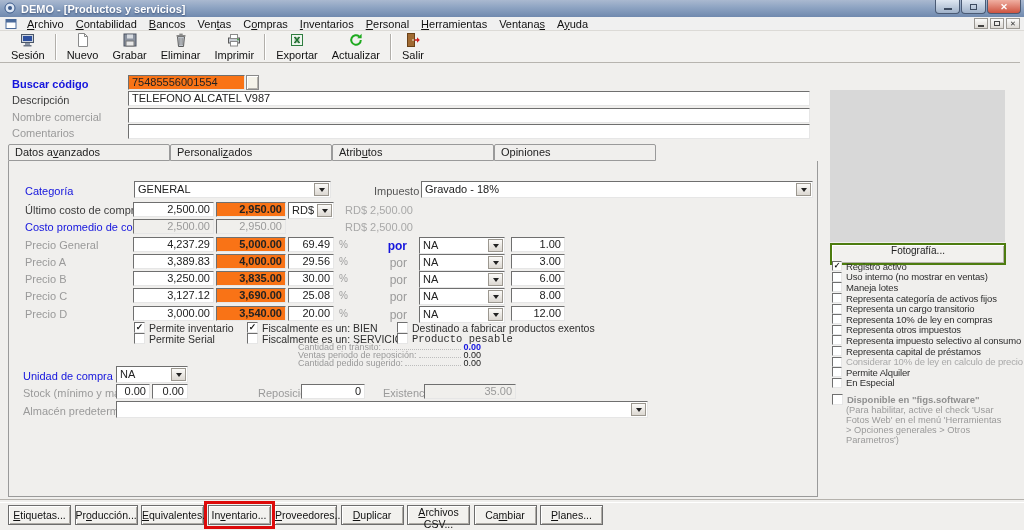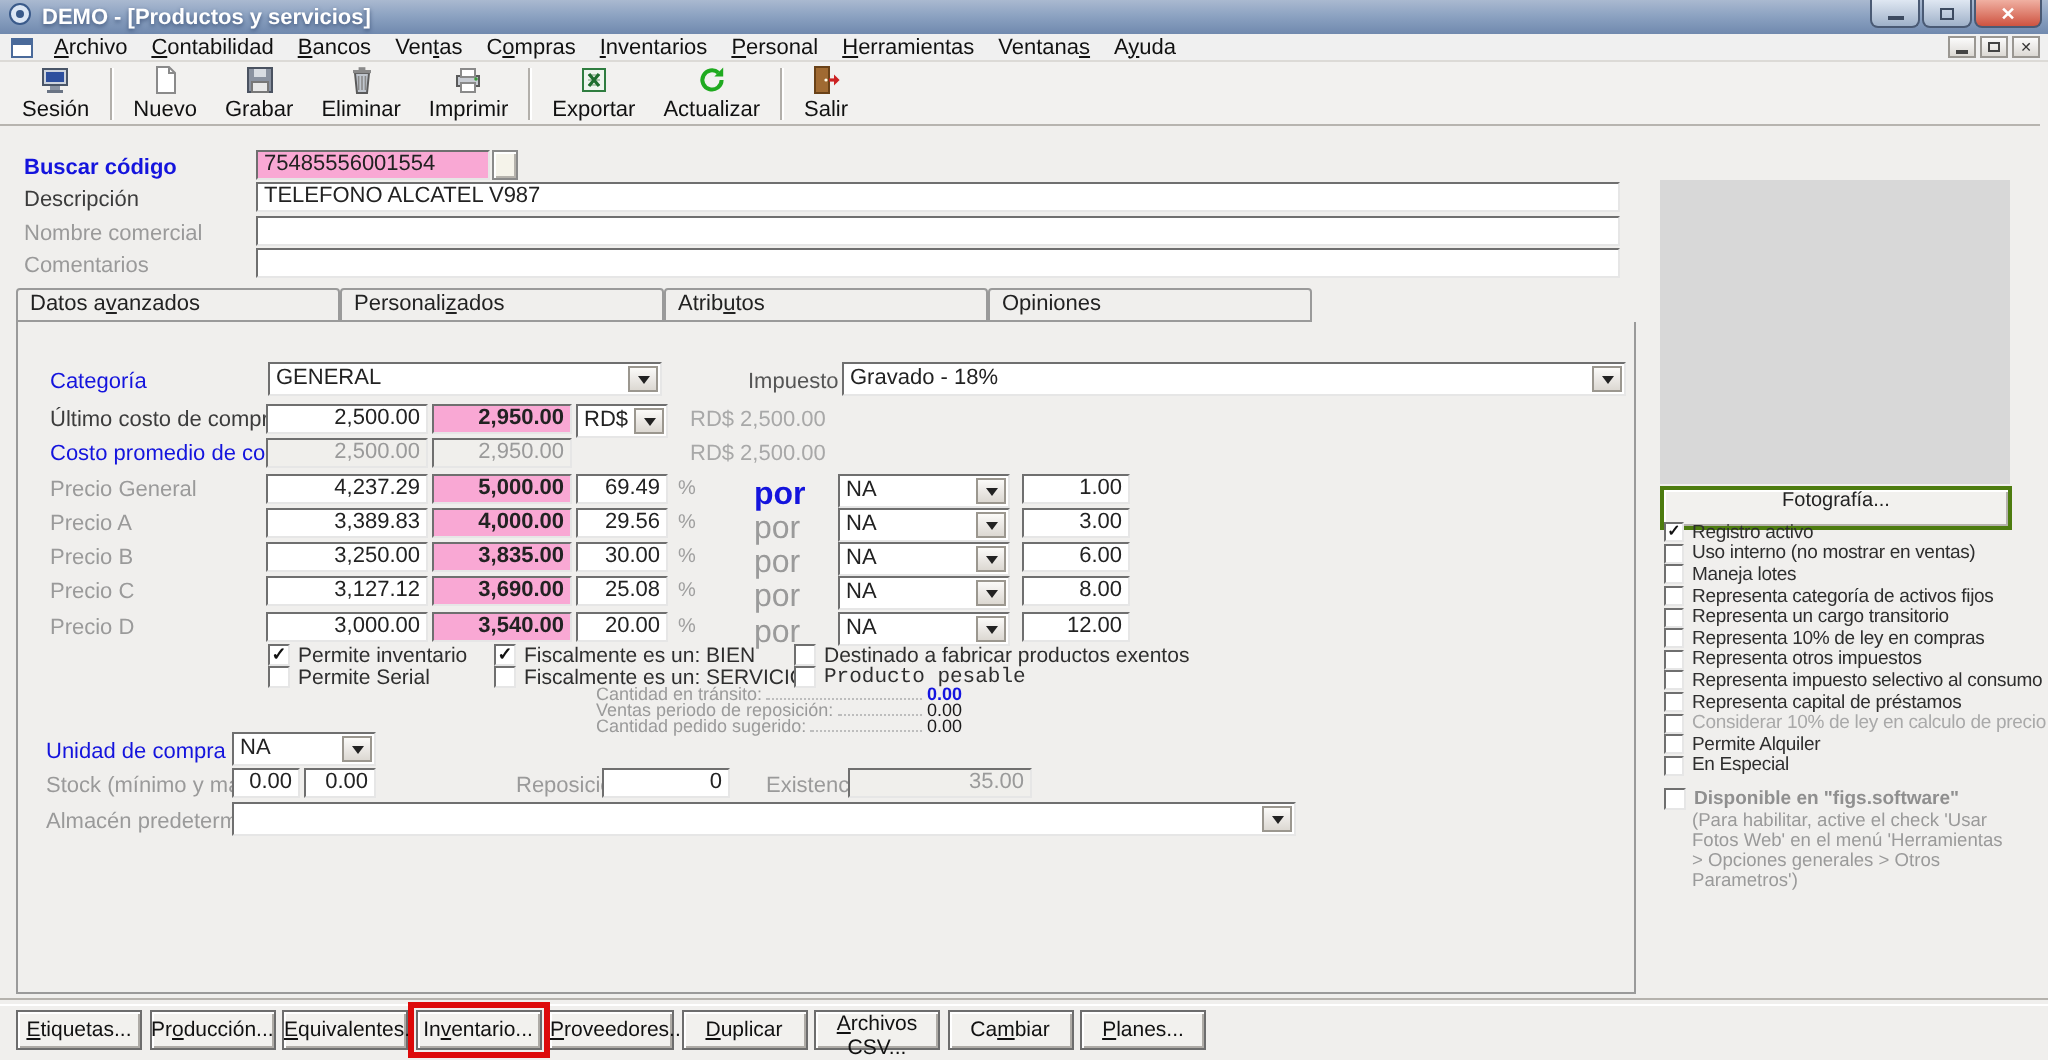--- a/index.html
+++ b/index.html
@@ -37,21 +37,21 @@
   
   .lbl{position:absolute;white-space:nowrap;font-size:11px}
   .lbl-blue{color:#1414dd;font-weight:bold}
   .lbl-blue-n{color:#1414dd}
   .lbl-gray{color:#9a9a9a}
   .lbl-dark{color:#3c3c3c}
   .fld{position:absolute;box-sizing:border-box;height:15px;background:#fff;
     border:1px solid;border-color:#6f6f6f #e6e6e6 #e6e6e6 #6f6f6f;
     font-size:11px;line-height:13px;text-align:right;padding:0 3px;white-space:nowrap;overflow:hidden}
   .fld.left{text-align:left}
-  .yellow{background:#f9a8d4;font-weight:bold}
+  .yellow{background:#f97316;font-weight:bold}
   .dis{background:#f0efec;color:#9a9a9a}
   .combo{position:absolute;box-sizing:border-box;height:17px;background:#fff;
     border:1px solid;border-color:#6f6f6f #e6e6e6 #e6e6e6 #6f6f6f}
   .combo-val{position:absolute;left:3px;top:1px;font-size:11px;line-height:13px;white-space:nowrap}
   .combo-btn{position:absolute;right:1px;top:1px;bottom:1px;width:15px;
     background:linear-gradient(#fbfaf8,#dcd8d2);border:1px solid #9b978f;box-sizing:border-box;
     display:flex;align-items:center;justify-content:center}
   .tri{width:0;height:0;border:3px solid transparent;border-top:4px solid #222;margin-top:4px}
   .cb{position:absolute;display:flex;align-items:center;gap:4px;height:11px}
   .cb-box{box-sizing:border-box;width:11px;height:11px;flex:0 0 11px;background:#fff;
@@ -70,21 +70,21 @@
   #panel{position:absolute;left:8px;top:161px;width:810px;height:336px;box-sizing:border-box;
     background:#f0efed;border:1px solid #9a9a9a;border-top:none}
   #grid{position:absolute;left:0;top:0;right:0;bottom:0}
   .grid-row{position:absolute;left:0;width:100%;height:17px}
   .gr-label{position:absolute;left:16px;top:2px;white-space:nowrap;font-size:11px}
   .gr-f1{left:124px;width:81px}
   .gr-f2{left:207px;width:70px}
   .gr-f3{left:279px;width:46px}
   .gr-pct{position:absolute;left:330px;top:2px;color:#9f9f9f;font-size:10px}
   .gr-ref{position:absolute;left:336px;top:2px;color:#a8a8a8;font-size:11px;white-space:nowrap}
-  .gr-por{position:absolute;left:368px;top:2px;width:30px;text-align:left;color:#9a9a9a;font-size:16px}
+  .gr-por{position:absolute;left:368px;top:2px;width:30px;text-align:right;color:#9a9a9a;font-size:12px}
   .por-first{color:#1414dd;font-weight:bold}
   .gr-qty{left:502px;width:54px}
   
   #cantidades{position:absolute;left:289px;top:182px;width:183px}
   .cant-row{display:flex;align-items:baseline;height:8.2px;font-size:9px;line-height:8px}
   .cant-label{color:#9a9a9a;white-space:nowrap}
   .cant-dots{flex:1;border-bottom:1px dotted #bdbdbd;margin:0 2px 2px 2px;min-width:6px}
   .cant-val{color:#1a1a1a}
   .val-blue{color:#1414e0;font-weight:bold}
   

